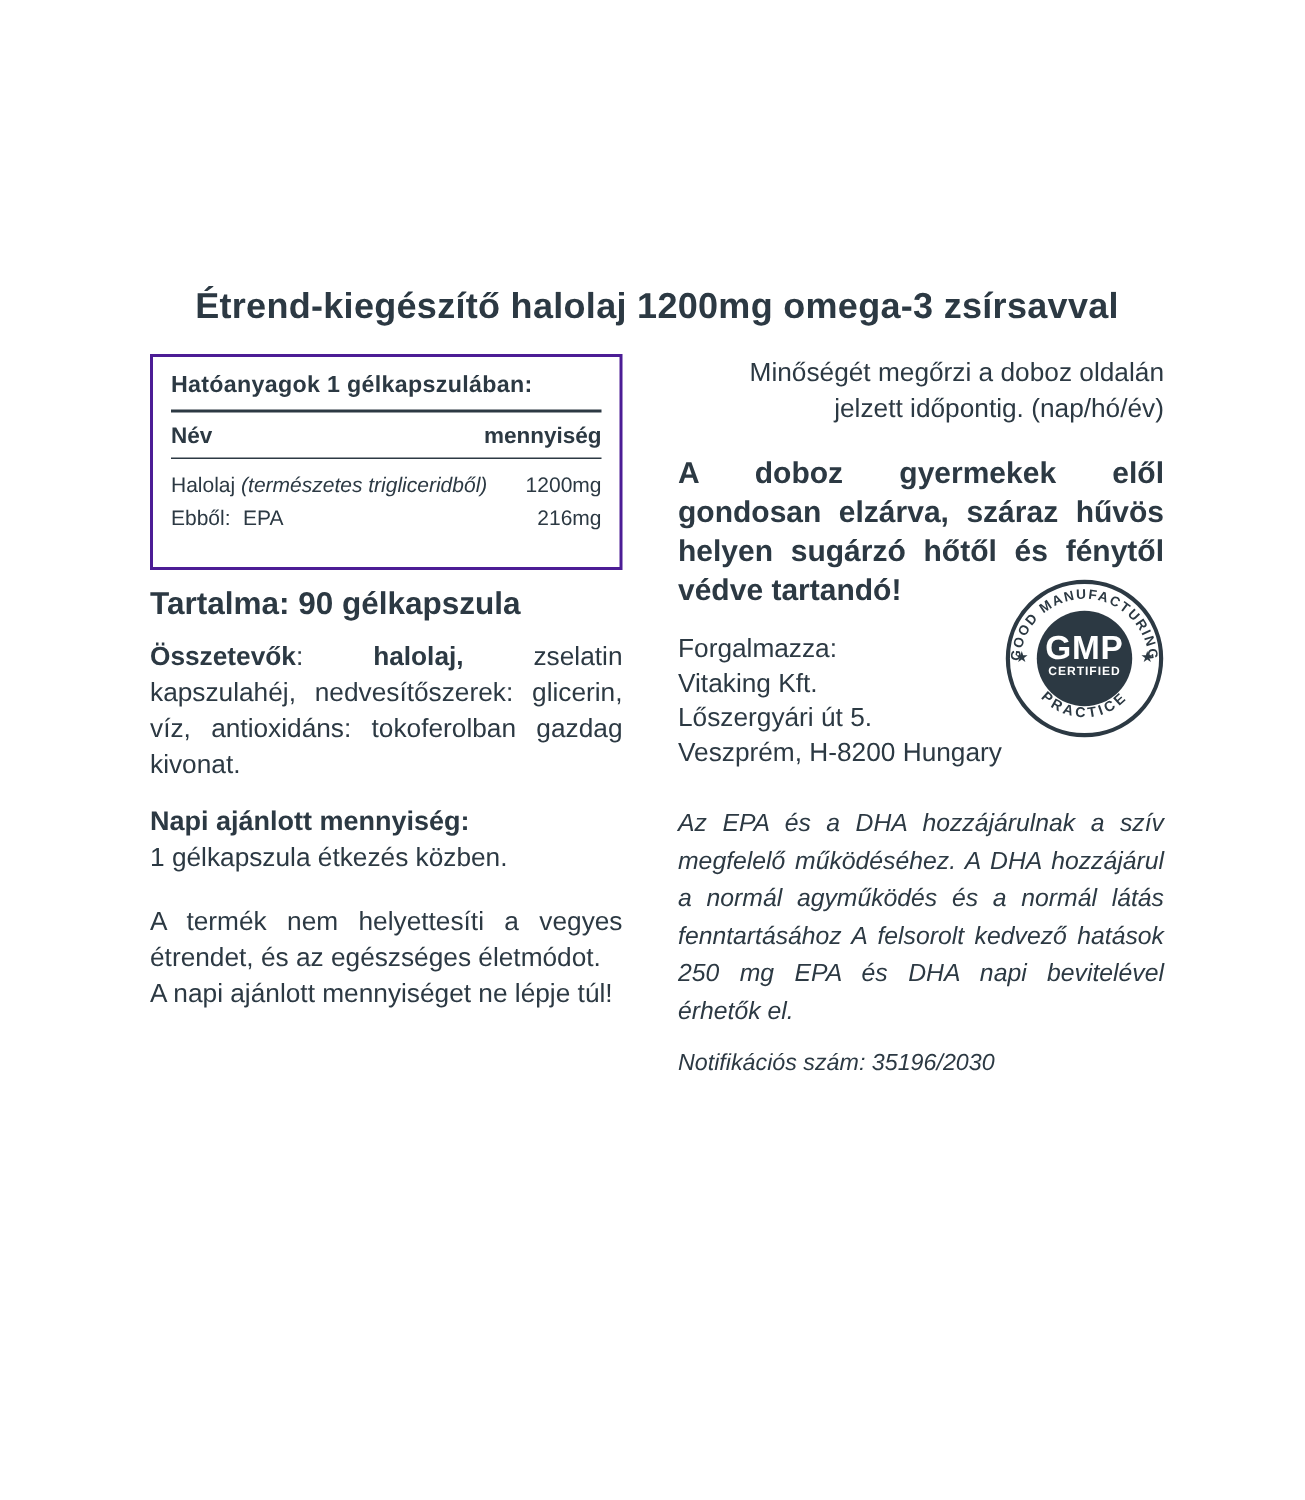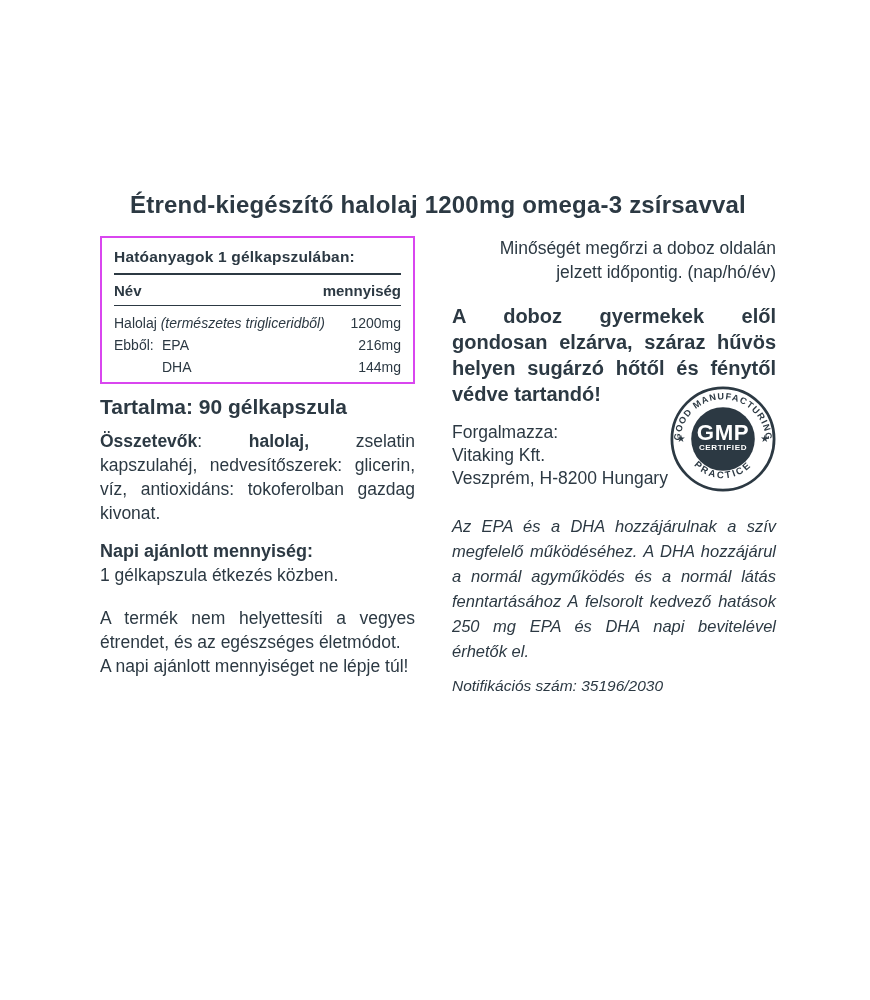--- a/index.html
+++ b/index.html
@@ -32,22 +32,22 @@
   .columns {
     display: flex;
     gap: 37px;
     align-items: flex-start;
   }
   .col-left  { width: 315px; flex: 0 0 315px; }
   .col-right { width: 324px; flex: 0 0 324px; position: relative; }
 
   
   .supplement-table {
-    border: 2px solid #d946ef;
-    padding: 8px 12px 4px 12px;
+    border: 2px solid #4c1d95;
+    padding: 8px 12px 22px 12px;
     margin-bottom: 11px;
   }
   .table-title {
     font-size: 15.5px;
     font-weight: bold;
     line-height: 21px;
     letter-spacing: 0.2px;
   }
   .rule { border: 0; margin: 6px 0; }
   .rule.thick { border-top: 2.5px solid #2c3943; }
@@ -139,24 +139,20 @@
         </div>
         <hr class="rule thin">
         <div class="t-row">
           <span class="cell-name"><span>Halolaj</span> <span class="note">(természetes trigliceridből)</span></span>
           <span class="cell-amount">1200mg</span>
         </div>
         <div class="t-row">
           <span class="cell-name"><span class="prefix">Ebből:</span><span>EPA</span></span>
           <span class="cell-amount">216mg</span>
         </div>
-        <div class="t-row">
-          <span class="cell-name indent2">DHA</span>
-          <span class="cell-amount">144mg</span>
-        </div>
       </div>
 
       <h2 class="content-heading">Tartalma: 90 gélkapszula</h2>
 
       <p class="body justify"><b>Összetevők</b><span>: </span><b>halolaj,</b><span> zselatin kapszulahéj, nedvesítőszerek: glicerin, víz, antioxidáns: tokoferolban gazdag kivonat.</span></p>
 
       <h3 class="sub-heading">Napi ajánlott mennyiség:</h3>
       <p class="body tight">1 gélkapszula étkezés közben.</p>
 
       <p class="body justify last">A termék nem helyettesíti a vegyes étrendet, és az egészséges életmódot.</p>
@@ -166,20 +162,21 @@
 
     <div class="col-right">
 
       <p class="body" style="margin-bottom:19px;text-align:right;">Minőségét megőrzi a doboz oldalán jelzett időpontig. (nap/hó/év)</p>
 
       <p class="storage">A doboz gyermekek elől gondosan elzárva, száraz hűvös helyen sugárzó hőtől és fénytől védve tartandó!</p>
 
       <div class="distributor">
         <div>Forgalmazza:</div>
         <div>Vitaking Kft.</div>
+        <div>Lőszergyári út 5.</div>
         <div>Veszprém, H-8200 Hungary</div>
       </div>
 
       <svg class="gmp-badge" viewBox="0 0 100 100" xmlns="http://www.w3.org/2000/svg">
         <defs>
           <path id="arcTop" d="M 9.5,53 A 40.5,40.5 0 1 1 90.5,53" fill="none"></path>
           <path id="arcBottom" d="M 15,61.5 A 36.8,36.8 0 0 0 85,61.5" fill="none"></path>
         </defs>
         <circle cx="50" cy="50" r="48.2" fill="#ffffff" stroke="#2c3943" stroke-width="2.6"></circle>
         <circle cx="50" cy="50" r="30" fill="#2c3943"></circle>

